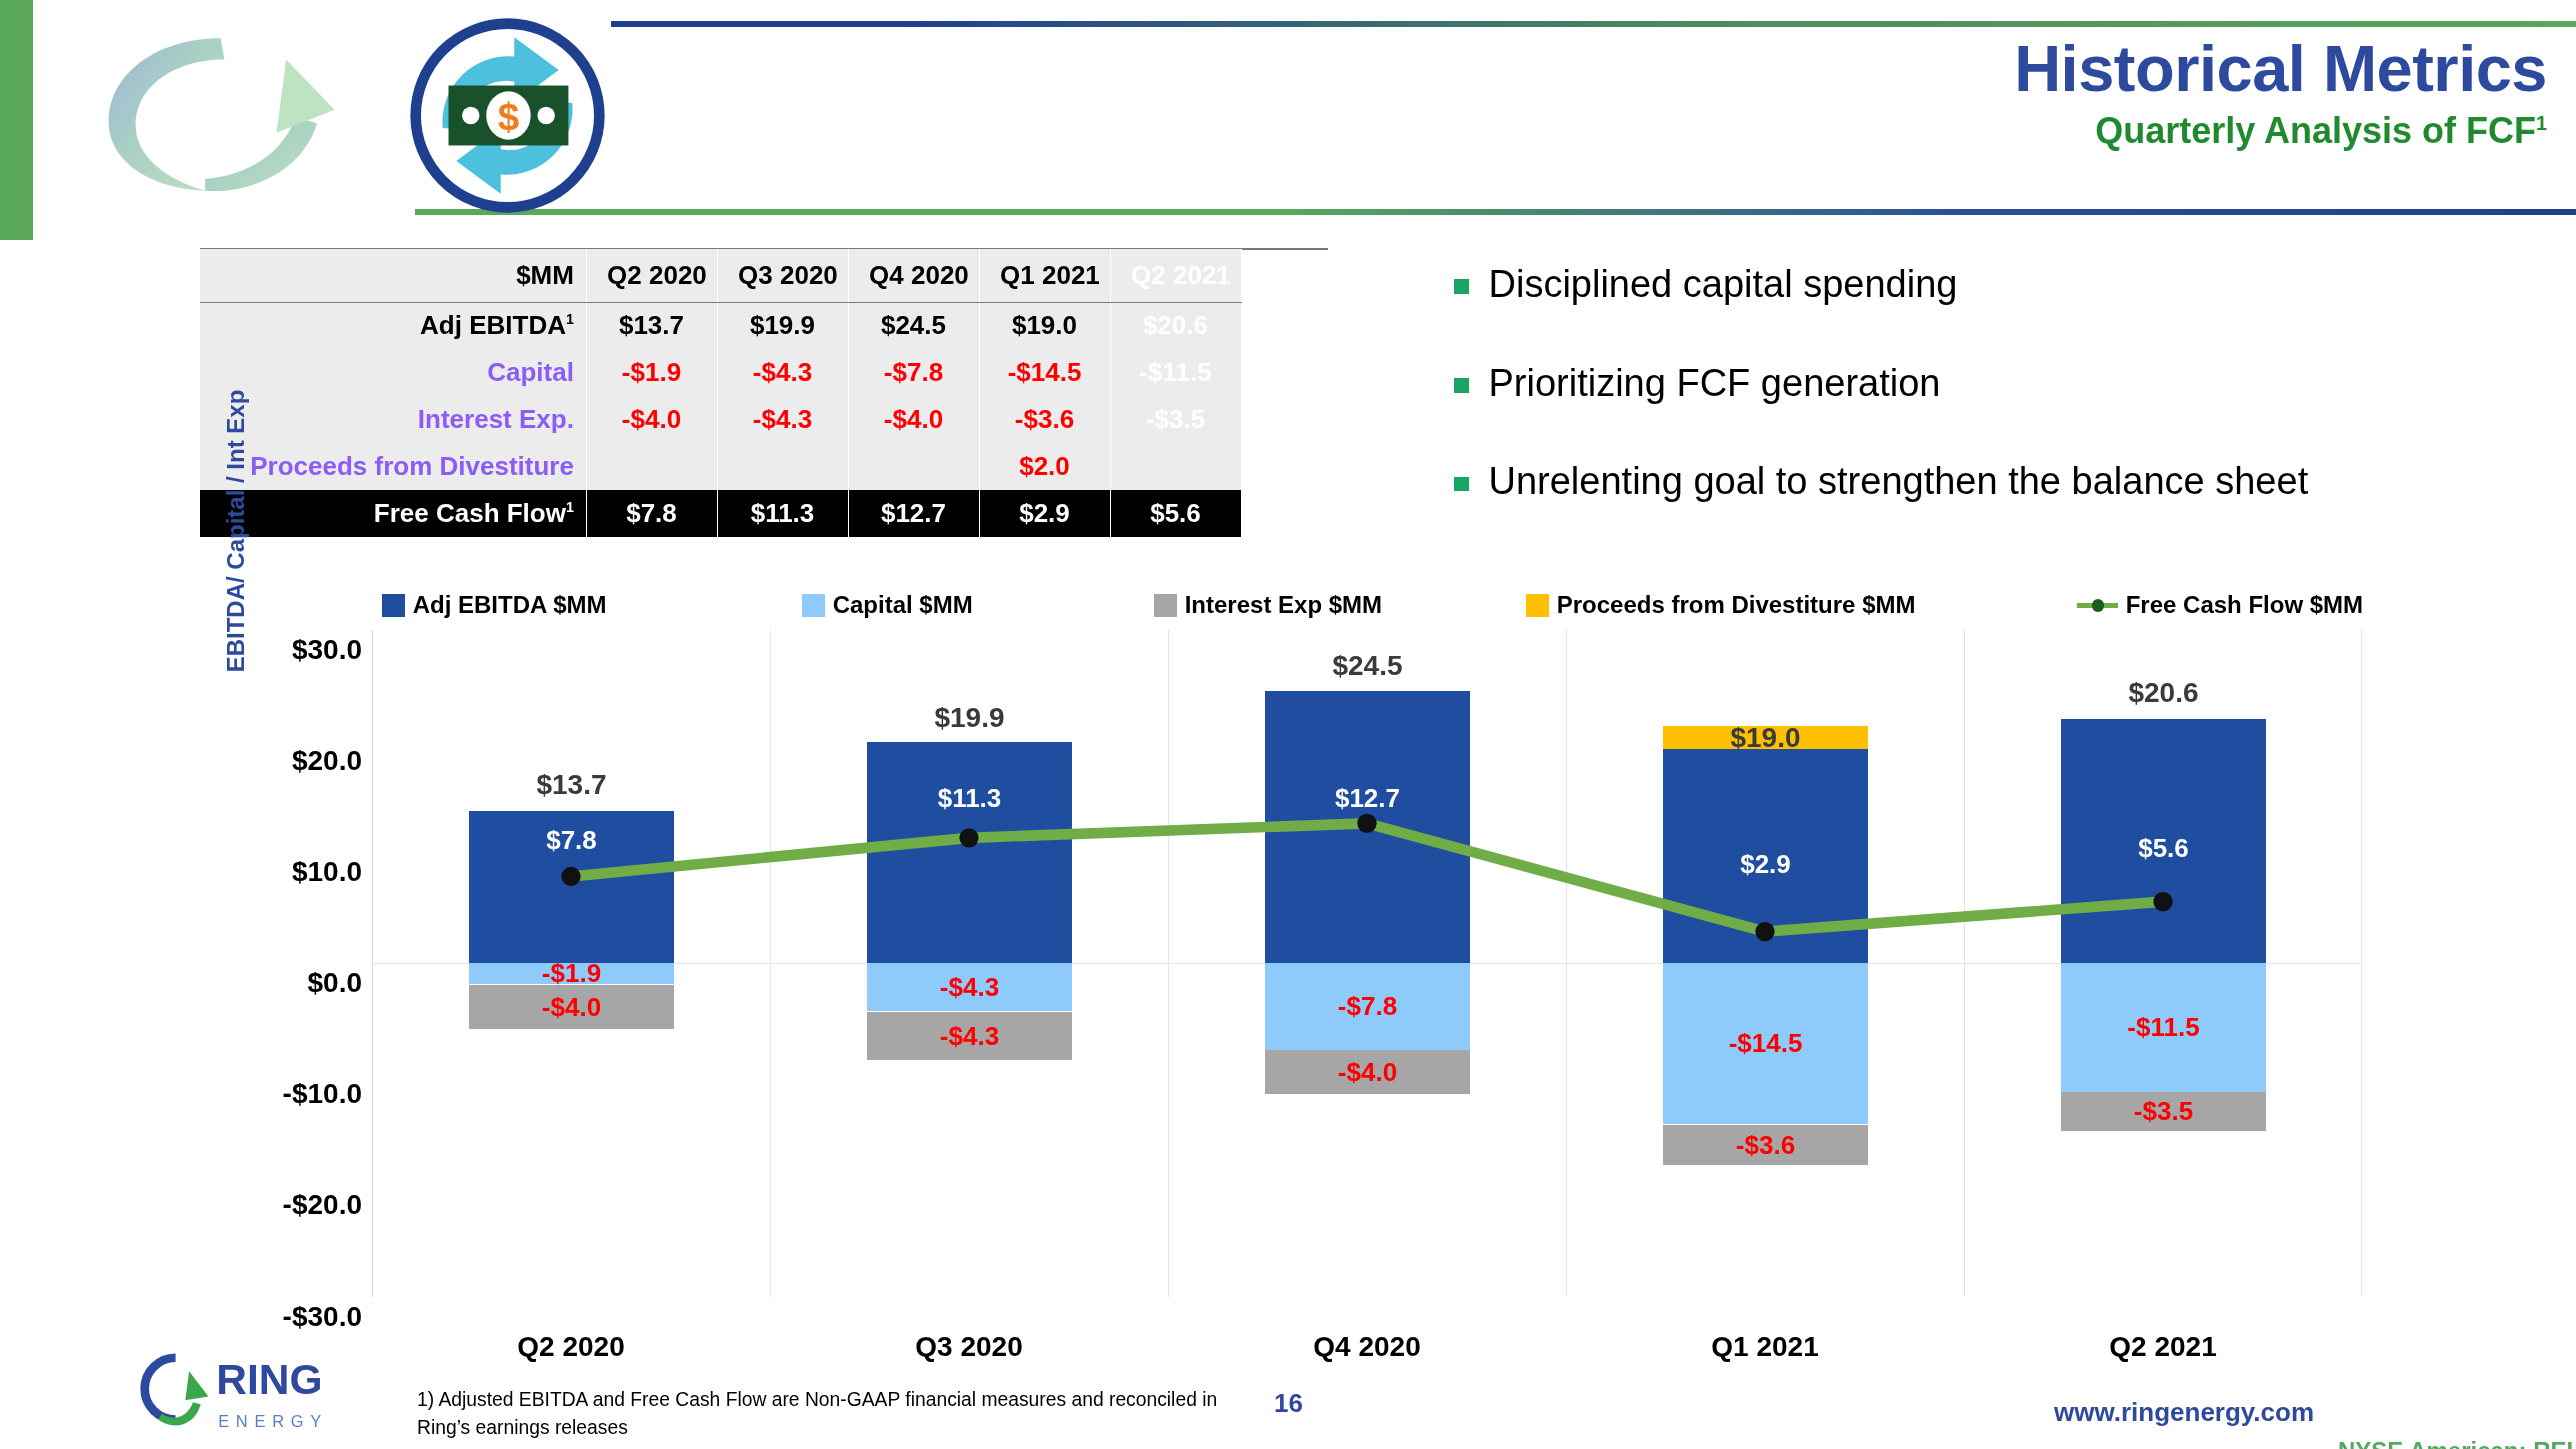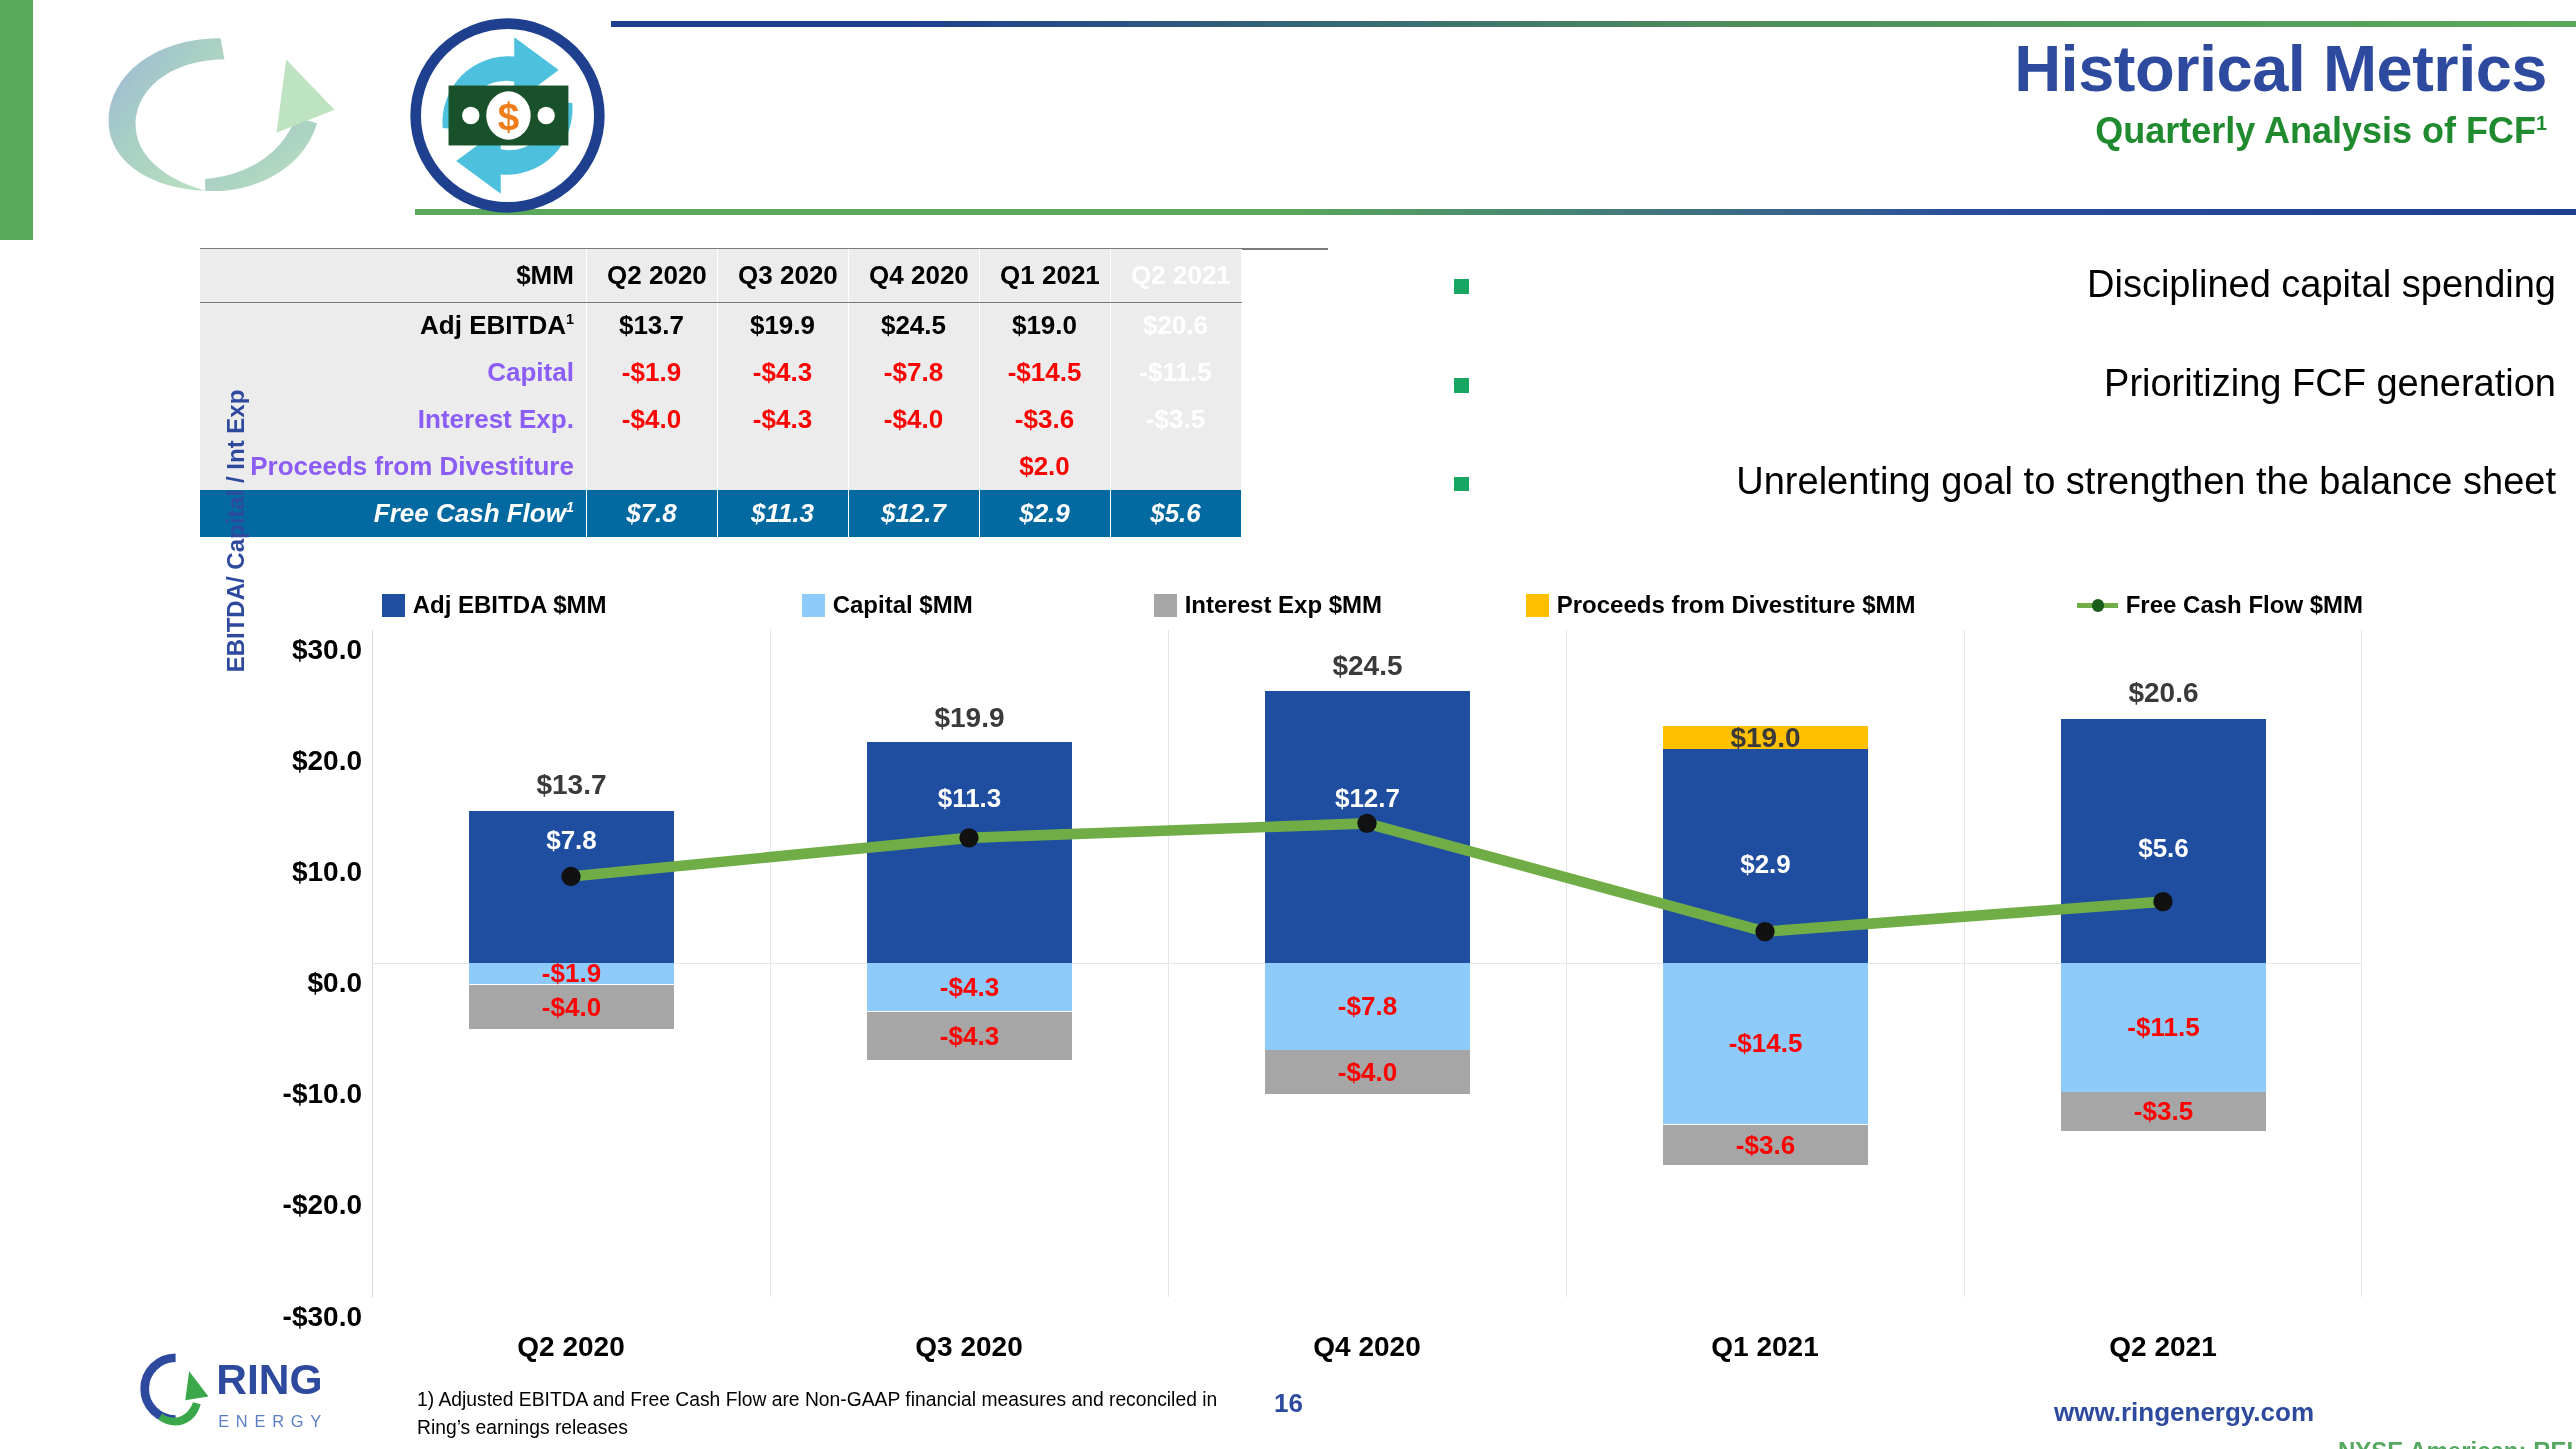--- a/index.html
+++ b/index.html
@@ -29,28 +29,28 @@
   .tbl-wrap { position:absolute; left:200px; top:249px; }
   table.metrics { border-collapse:collapse; }
   table.metrics td { font-size:26px; font-weight:bold; text-align:center;
      background:#ececec; border-right:1px solid #ffffff; height:47px; padding:0 9.7px;
      white-space:nowrap; }
   table.metrics td.lbl { text-align:right; padding-right:11.6px; min-width:386px; }
   table.metrics tr.hdr td { border-bottom:1.9px solid #7a7a7a; height:53px;text-align:right; }
   table.metrics td.num { min-width:131px; }
   .red { color:#8b5cf6; font-weight:normal;margin-left:36px; }
   .redb { color:#ff0000; }
-  tr.fcf td { background:#0369a1; color:#ffffff;font-style:italic; }
+  tr.fcf td { background:#000000; color:#ffffff; }
   td.hl { background:#56a860; color:#ffffff; }
   tr.hdr td.hl { border-bottom:1.9px solid #56a860; }
   .tbl-topline { position:absolute; left:200px; top:248px; width:1128px; height:1.9px; background:#7a7a7a; }
 
   
   .bullets { position:absolute; left:1454px; top:263px; width:1102px; }
-  .bullet { display:flex; align-items:flex-start; margin-bottom:55px;justify-content:space-between; }
+  .bullet { display:flex; align-items:flex-start; margin-bottom:55px; }
   .bsq { width:14.5px; height:14.5px; background:#19a562; margin-top:16.4px; margin-right:20px; flex:none; }
   .btxt { font-size:38px; color:#000; line-height:1.15; }
 
   
   .legend { position:absolute; left:382px; top:591px; width:1990px; display:flex; }
   .lg { display:flex; align-items:center; font-size:24px; font-weight:bold; color:#000; }
   .lg .sw { width:23px; height:23px; margin-right:7.7px; flex:none; }
   .lgline { position:relative; width:41px; height:23px; margin-right:7.7px; flex:none; }
   .lgline .bar { position:absolute; top:9.7px; left:0; width:41px; height:4.8px; background:#70ad47; }
   .lgline .dot { position:absolute; top:5.8px; left:14.5px; width:12.6px; height:12.6px; border-radius:50%;

